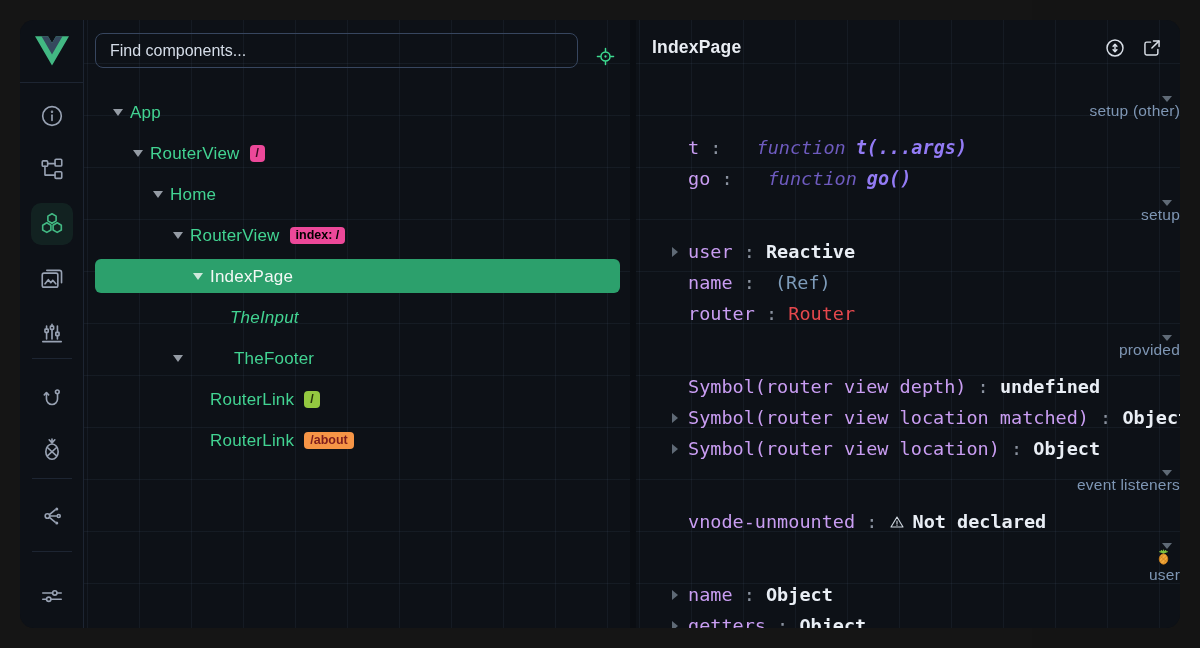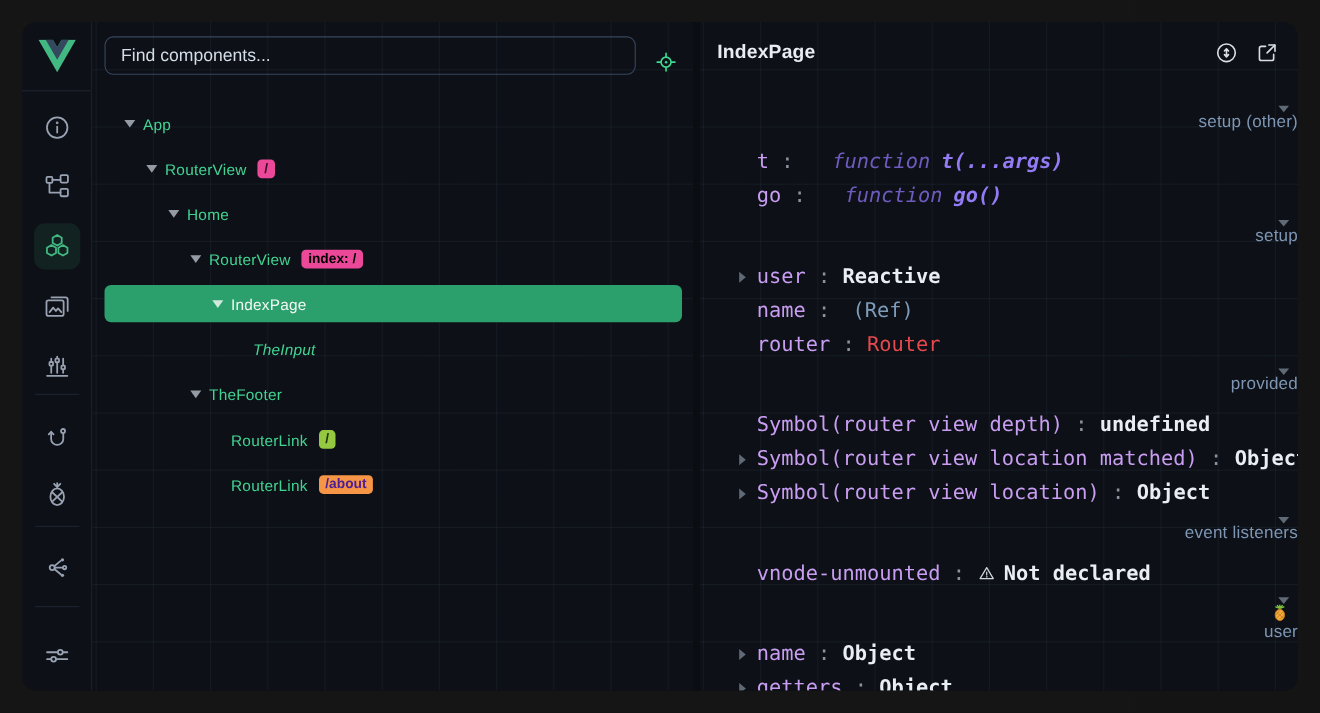--- a/index.html
+++ b/index.html
@@ -40,21 +40,21 @@
 
   .tree { position:absolute; top:72px; left:0; right:0; }
   .tree-row { position:relative; height:41px; display:flex; align-items:center;
     white-space:nowrap; cursor:pointer; }
   .row-hl { position:absolute; left:11px; right:10px; top:3px; bottom:4px;
     background:#2ca06c; border-radius:6px; }
   .tr-caret { position:relative; width:17px; flex:none; display:flex; align-items:center; }
   .cd { width:0; height:0; border-left:5.5px solid transparent;
     border-right:5.5px solid transparent; border-top:7px solid #949ba4; }
   .tree-row.sel .cd { border-top-color:#cfe9dc; }
-  .tr-label { position:relative; font-size:14px; color:#42d392; letter-spacing:.2px; }
+  .tr-label { position:relative; font-size:17px; color:#42d392; letter-spacing:.2px; }
   .tree-row.sel .tr-label { color:#f3f8f5; font-weight:500; }
   .tr-badge { position:relative; margin-left:10px; font-size:12.5px; font-weight:700;
     padding:2.5px 6px; border-radius:4px; line-height:1; }
 
   
   .divider-v { width:6px; height:100%; background:#0a0d12; flex:none; }
 
   
   .inspector { position:relative; flex:1; height:100%; overflow:hidden; }
   .insp-header { position:absolute; top:0; left:0; right:0; height:55px;
@@ -221,35 +221,35 @@
             <div class="row-hl"></div>
             <span class="tr-caret">
               <span class="cd"></span>
             </span>
             <span class="tr-label">IndexPage</span>
           </div>
           <div class="tree-row" style="padding-left: 129px; font-style: italic;">
             <span class="tr-caret"></span>
             <span class="tr-label">TheInput</span>
           </div>
-          <div class="tree-row" style="padding-left: 89px;">
+          <div class="tree-row" style="padding-left: 89px; gap: 44px;">
             <span class="tr-caret">
               <span class="cd"></span>
             </span>
             <span class="tr-label">TheFooter</span>
           </div>
           <div class="tree-row" style="padding-left: 109px;">
             <span class="tr-caret"></span>
             <span class="tr-label">RouterLink</span>
             <span class="tr-badge" style="background: rgb(148, 200, 64); color: rgb(38, 51, 10);">/</span>
           </div>
           <div class="tree-row" style="padding-left: 109px;">
             <span class="tr-caret"></span>
             <span class="tr-label">RouterLink</span>
-            <span class="tr-badge" style="background: rgb(246, 149, 70); color: #4c1d95;">/about</span>
+            <span class="tr-badge" style="background: rgb(246, 149, 70); color: #7f1d1d;">/about</span>
           </div>
         </div>
     </div>
 
     <div class="divider-v"></div>
 
     <div class="inspector gridbg">
       <div class="insp-header">
         <span class="insp-title">IndexPage</span>
         <span class="insp-actions">

